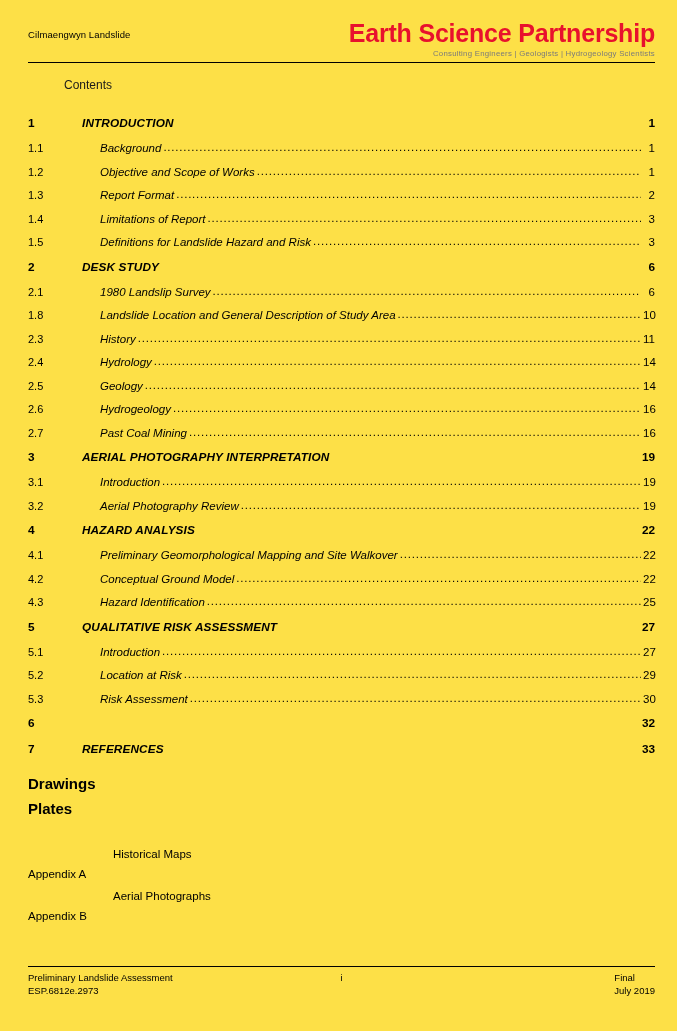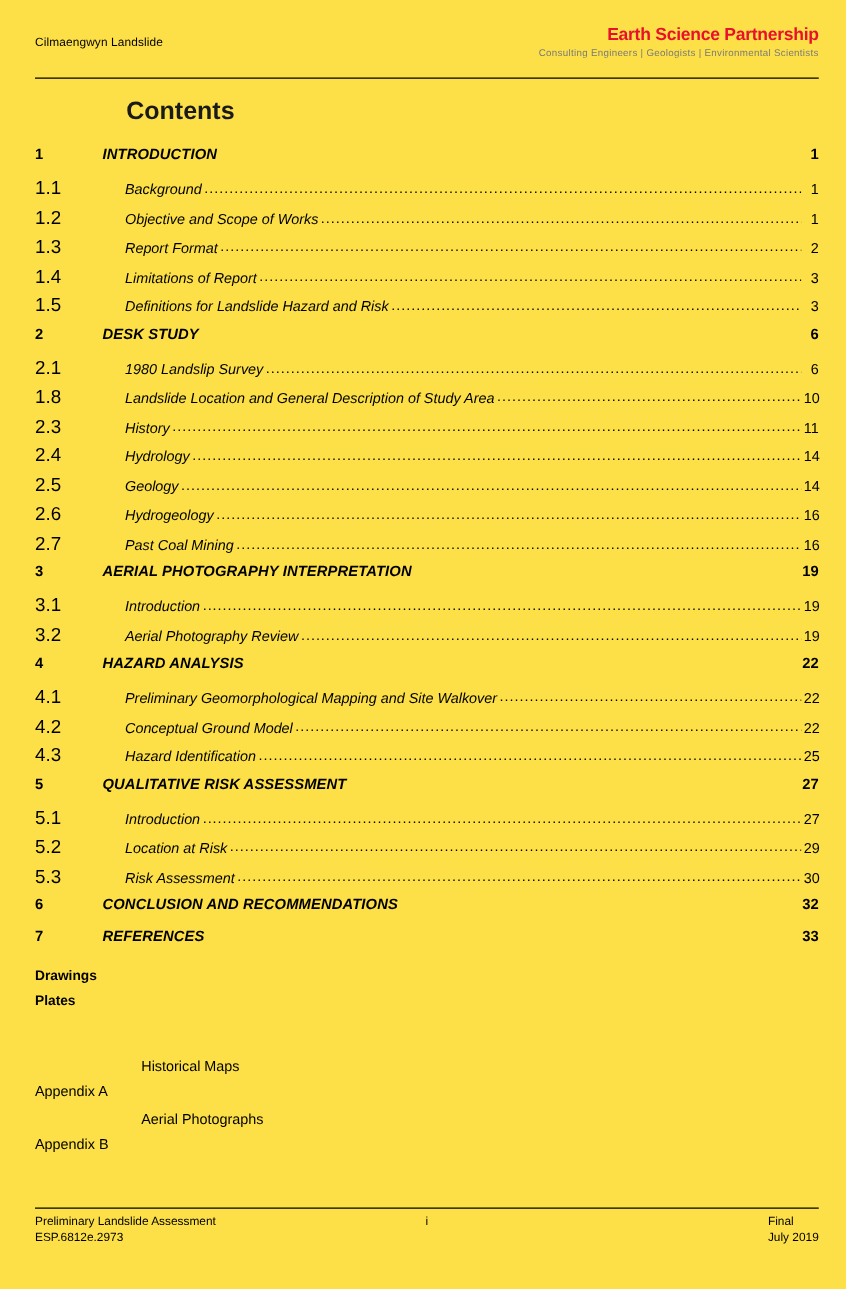--- a/index.html
+++ b/index.html
@@ -37,21 +37,21 @@
     letter-spacing: 0.1px;
   }
   .logo {
     position: absolute;
     right: 0;
     top: 0;
     text-align: right;
   }
   .logo-title {
     font-family: "Liberation Sans", sans-serif;
-    font-size: 14px;
+    font-size: 25px;
     font-weight: bold;
     color: #e8112d;
     letter-spacing: -0.2px;
     line-height: 1.05;
     white-space: nowrap;
   }
   .logo-sub {
     font-size: 7.8px;
     color: #7a7a7a;
     letter-spacing: 0.25px;
@@ -65,24 +65,23 @@
     right: 22px;
     top: 62px;
     border-top: 1px solid #000;
   }
 
   
   .contents-title {
     position: absolute;
     left: 64px;
     top: 78px;
-    font-size: 20px;
+    font-size: 12px;
     color: #1a1a1a;
-    font-weight: bold;
-    margin-left: 37px;
+    font-weight: normal;
   }
 
   
   .toc {
     position: absolute;
     left: 28px;
     right: 22px;
     top: 116px;
   }
   .toc-row {
@@ -119,33 +118,33 @@
     min-width: 12px;
   }
 
   
   .lvl1 .toc-num,
   .lvl1 .toc-label,
   .lvl1 .toc-page { font-weight: bold; font-size: 11.8px; }
   .lvl1 .toc-label { letter-spacing: 0.1px; }
   .lvl1 { height: 26px; }
 
-  .lvl2 .toc-num { font-size: 15px; }
+  .lvl2 .toc-num { font-size: 11px; }
   .lvl2 .toc-label { margin-left: 0px; }
 
   
   .lvl2 .toc-num { width: 72px; flex: 0 0 72px; }
   .lvl1 .toc-num { width: 54px; flex: 0 0 54px; }
 
   
   .extras {
     position: absolute;
     left: 28px;
     top: 775px;
-    font-size: 11px;
+    font-size: 15px;
     font-weight: bold;
   }
   .extras div { margin-bottom: 8px; }
 
   .appendices {
     position: absolute;
     left: 28px;
     top: 848px;
     font-size: 11.5px;
   }
@@ -184,21 +183,21 @@
 </style>
 </head>
 <body>
 
 <div class="page">
 
   <div class="header">
     <div class="header-left">Cilmaengwyn Landslide</div>
     <div class="logo">
       <div class="logo-title">Earth Science Partnership</div>
-      <div class="logo-sub">Consulting Engineers  |  Geologists  |  Environmental Scientists</div>
+      <div class="logo-sub">Consulting Engineers  |  Geologists  |  Hydrogeology Scientists</div>
     </div>
   </div>
 
   <div class="header-rule"></div>
 
   <div class="contents-title">Contents</div>
 
   <div class="toc">
       <div class="toc-row lvl1">
         <span class="toc-num">1</span>
@@ -345,21 +344,20 @@
         <span class="toc-page">29</span>
       </div>
       <div class="toc-row lvl2">
         <span class="toc-num">5.3</span>
         <span class="toc-label">Risk Assessment</span>
         <span class="toc-dots">............................................................................................................................................................................................................................</span>
         <span class="toc-page">30</span>
       </div>
       <div class="toc-row lvl1">
         <span class="toc-num">6</span>
-        <span class="toc-label">CONCLUSION AND RECOMMENDATIONS</span>
         <span class="toc-dots"></span>
         <span class="toc-page">32</span>
       </div>
       <div class="toc-row lvl1">
         <span class="toc-num">7</span>
         <span class="toc-label">REFERENCES</span>
         <span class="toc-dots"></span>
         <span class="toc-page">33</span>
       </div>
     </div>

